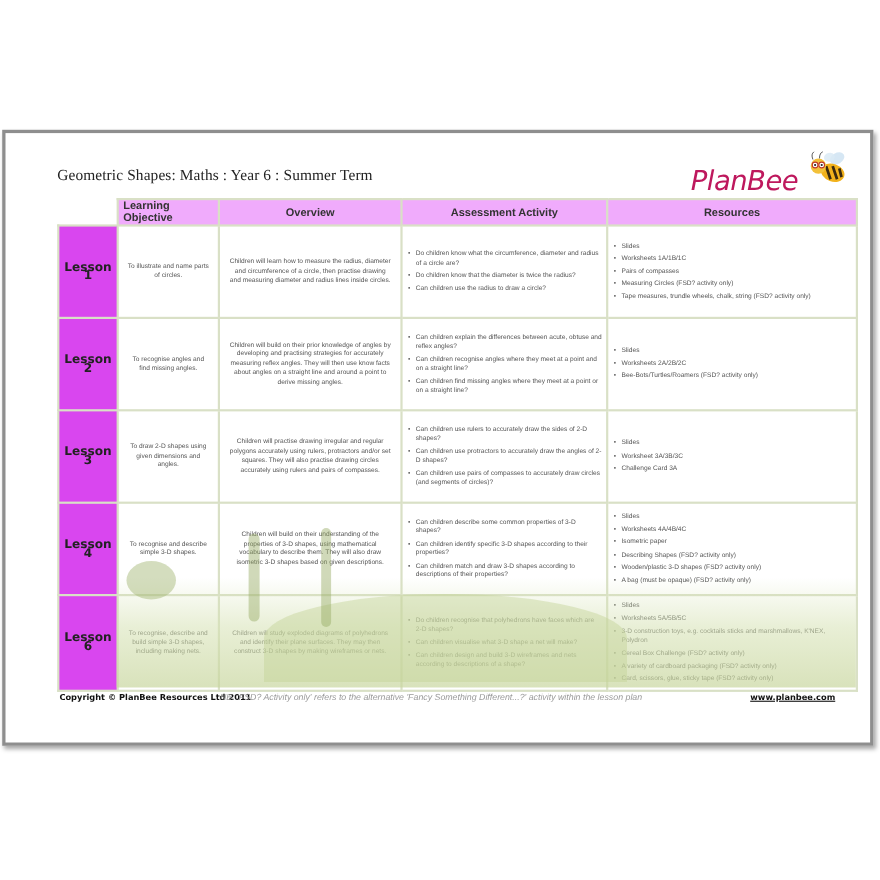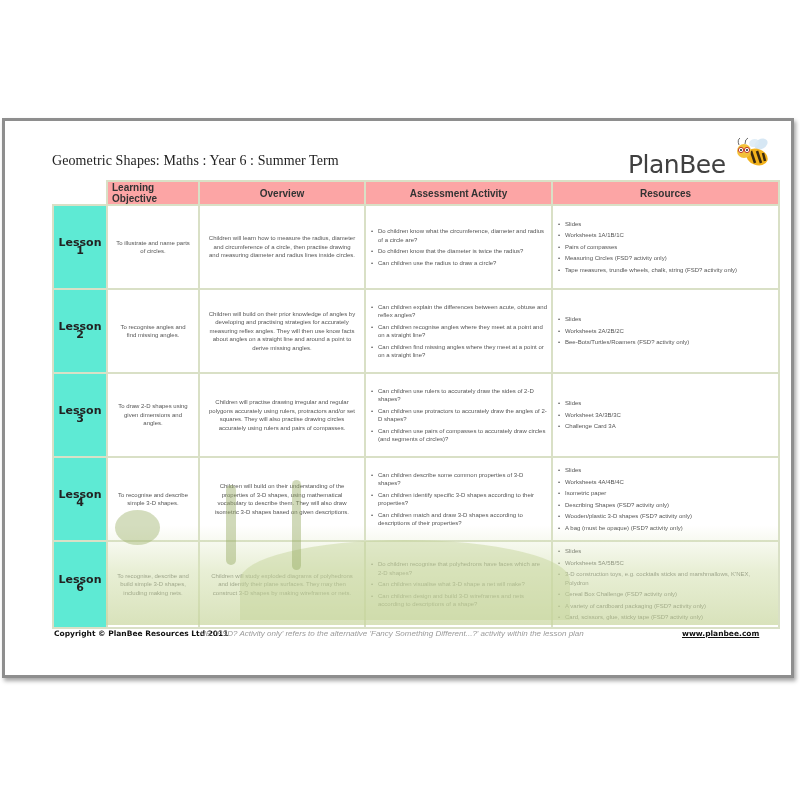--- a/index.html
+++ b/index.html
@@ -14,42 +14,42 @@
     border: 3px solid #8e8e8e;
     box-shadow: 2px 3px 4px rgba(0,0,0,0.35);
     box-sizing: border-box;
   }
   .title {
     position: absolute; left: 52px; top: 153px;
     font-size: 14px; color: #222; letter-spacing: 0.1px;
     font-family: Liberation Serif, serif;
   }
   .logo {
-    position: absolute; left: 628px; top: 150px; font-size: 25px; color: #404040;
-    font-family: "DejaVu Sans", sans-serif; letter-spacing: -0.5px;
+    position: absolute; left: 628px; top: 150px; font-size: 25px; color: #be185d;
+    font-family: "DejaVu Sans", sans-serif; letter-spacing: -0.5px; font-style: italic;
   }
   .bee {
     position: absolute; left: 733px; top: 136px; width: 40px; height: 34px;
   }
   table.plan {
     position: absolute; left: 52px; top: 180px; width: 726px;
     border-collapse: collapse; table-layout: fixed;
   }
   table.plan th, table.plan td {
     border: 2px solid #d9e0c6;
   }
   table.plan th {
-    background: #fca5a5; height: 21px; font-size: 10px; font-weight: bold;
+    background: #f0abfc; height: 21px; font-size: 10px; font-weight: bold;
     color: #333; padding: 0 4px;
   }
   th.blank { background: transparent !important; border: none !important; }
   th.lo { text-align: left; }
   td { vertical-align: middle; font-size: 6px; color: #555; line-height: 8.5px; background: rgba(255,255,255,0.9); }
   td.lesson {
-    background: #5eead4; font-size: 11px; font-weight: bold; color: #222;
+    background: #d946ef; font-size: 11px; font-weight: bold; color: #222;
     text-align: center; font-family: "DejaVu Sans", sans-serif;
   }
   tr.r { height: 84px; }
   td.obj, td.ov { text-align: center; padding: 2px 8px; }
   td.aq, td.res { padding: 2px 4px; }
   ul { margin: 0; padding: 0 0 0 8px; list-style: none; }
   ul li { position: relative; margin: 3px 0; }
   ul li::before { content: "•"; position: absolute; left: -7px; }
   .landscape {
     position: absolute; left: 106px; top: 525px; width: 672px; height: 100px;

